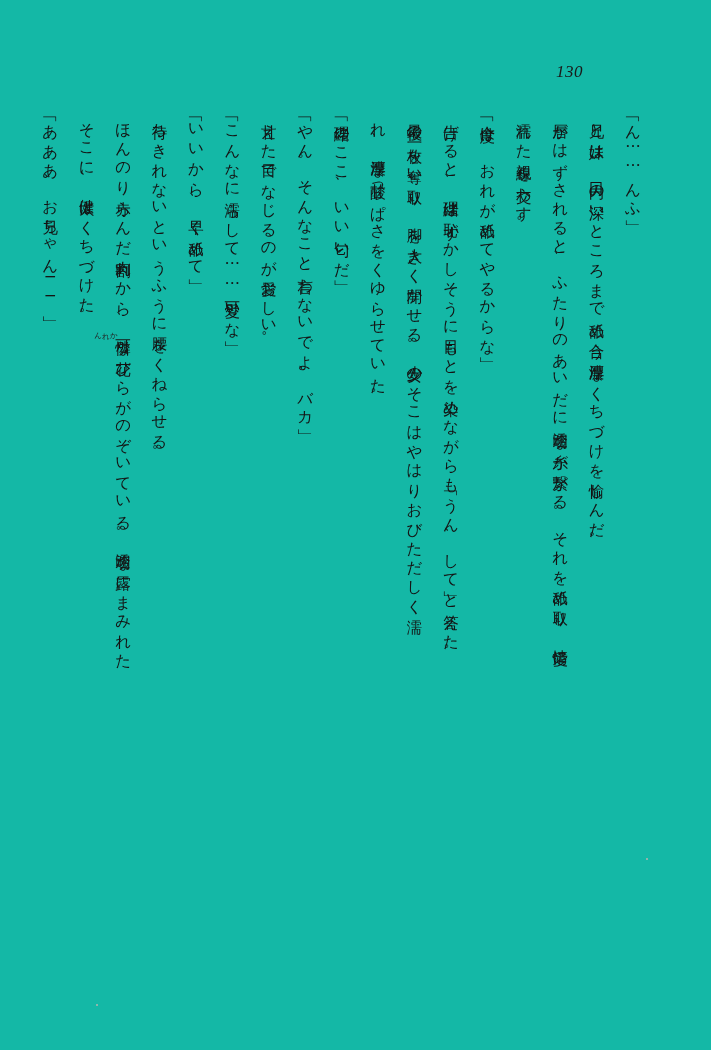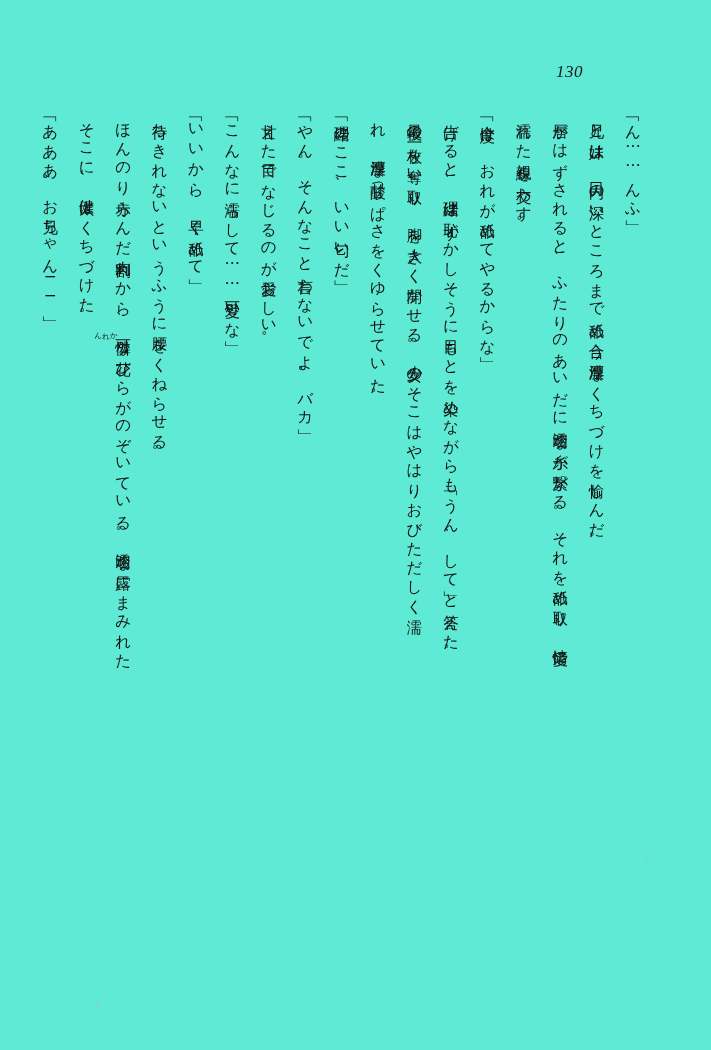--- a/index.html
+++ b/index.html
@@ -11,21 +11,21 @@
     width: 711px;
     height: 1050px;
     overflow: hidden;
     font-family: "DejaVu Serif", "Liberation Serif", serif;
     color: #111111;
   }
   .page {
     position: relative;
     width: 711px;
     height: 1050px;
-    background: #5eead4;
+    background: #14b8a6;
     box-sizing: border-box;
   }
   .page-number {
     position: absolute;
     top: 62px;
     right: 128px;
     font-size: 17px;
     font-style: italic;
     font-family: "Liberation Serif", "DejaVu Serif", serif;
     color: #1a1a1a;

